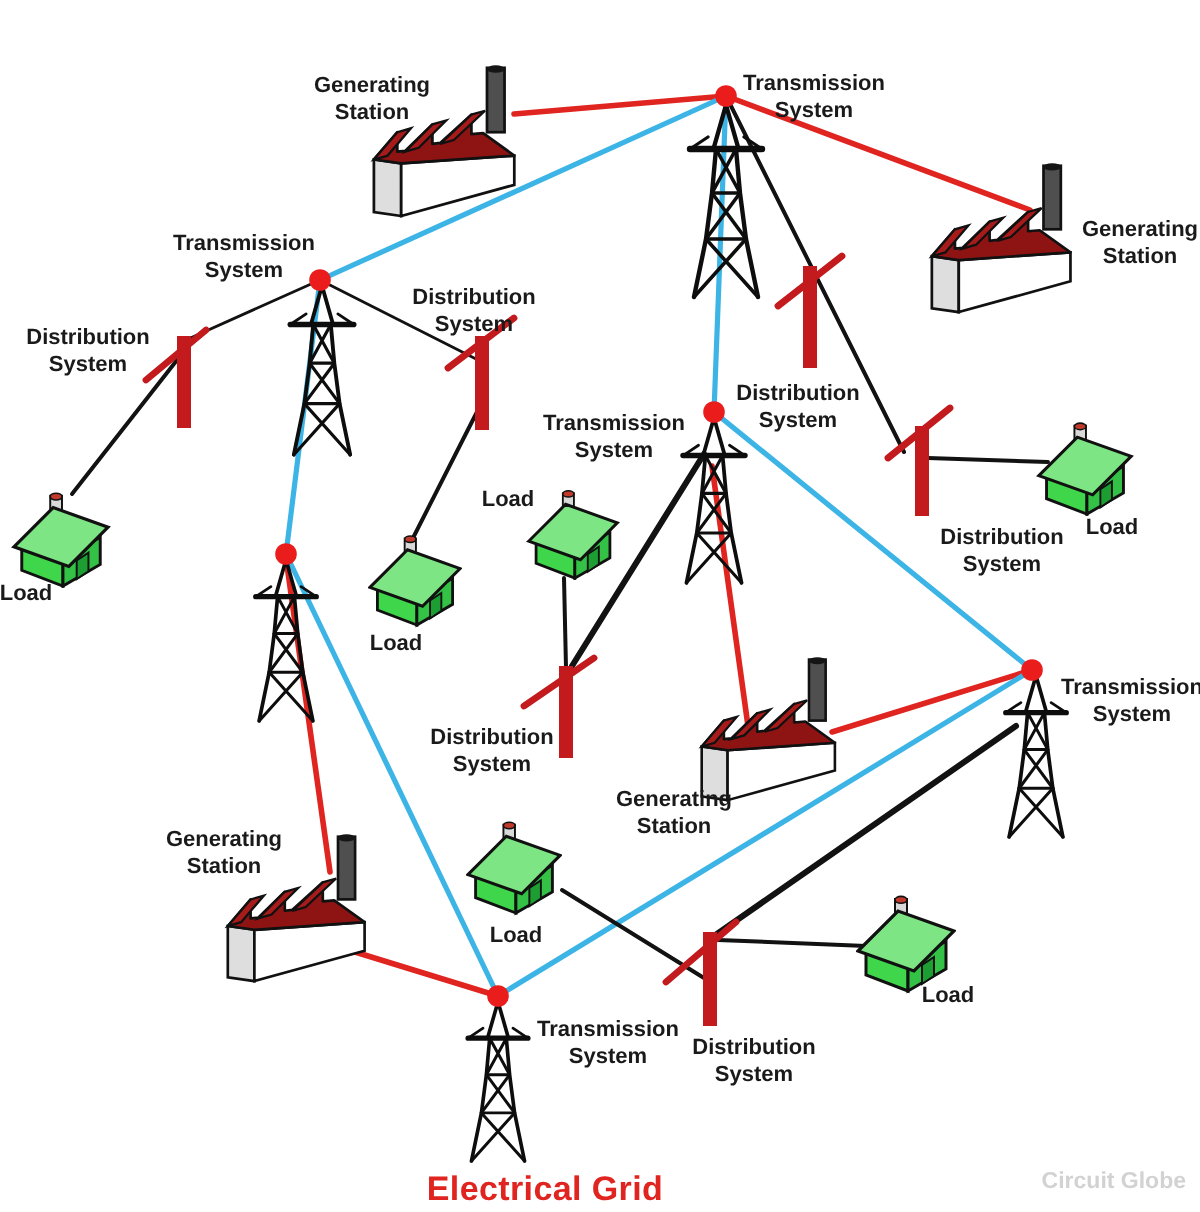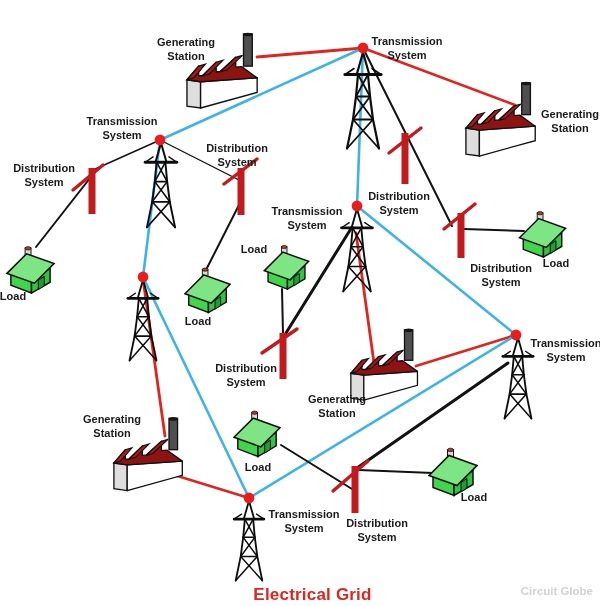--- a/index.html
+++ b/index.html
@@ -1,20 +1,20 @@
 <!DOCTYPE html>
 <html><head>
 <meta charset="utf-8">
 <style>
   html,body{margin:0;padding:0;background:#ffffff;}
   #stage{position:relative;width:600px;height:606px;background:#ffffff;overflow:hidden;
          font-family:"Liberation Sans",sans-serif;}
   #diagram{position:absolute;left:0;top:0;}
   .overlay-text{position:absolute;font-weight:bold;white-space:nowrap;}
-  #title{left:0;top:585px;width:545px;text-align:center;font-size:17px;letter-spacing:.2px;padding-left:40px;}
+  #title{left:0;top:585px;width:545px;text-align:center;font-size:17px;letter-spacing:.2px;}
   #watermark{right:7px;top:585px;font-size:11.5px;}
   text.lbl{font-family:"Liberation Sans",sans-serif;font-weight:bold;font-size:11px;}
 </style>
 </head>
 <body>
 
 <div id="stage">
   <svg id="diagram" width="600" height="606" viewBox="0 0 600 606">
     <defs>
       <symbol id="sym-tower" viewBox="0 0 40 100" overflow="visible">

